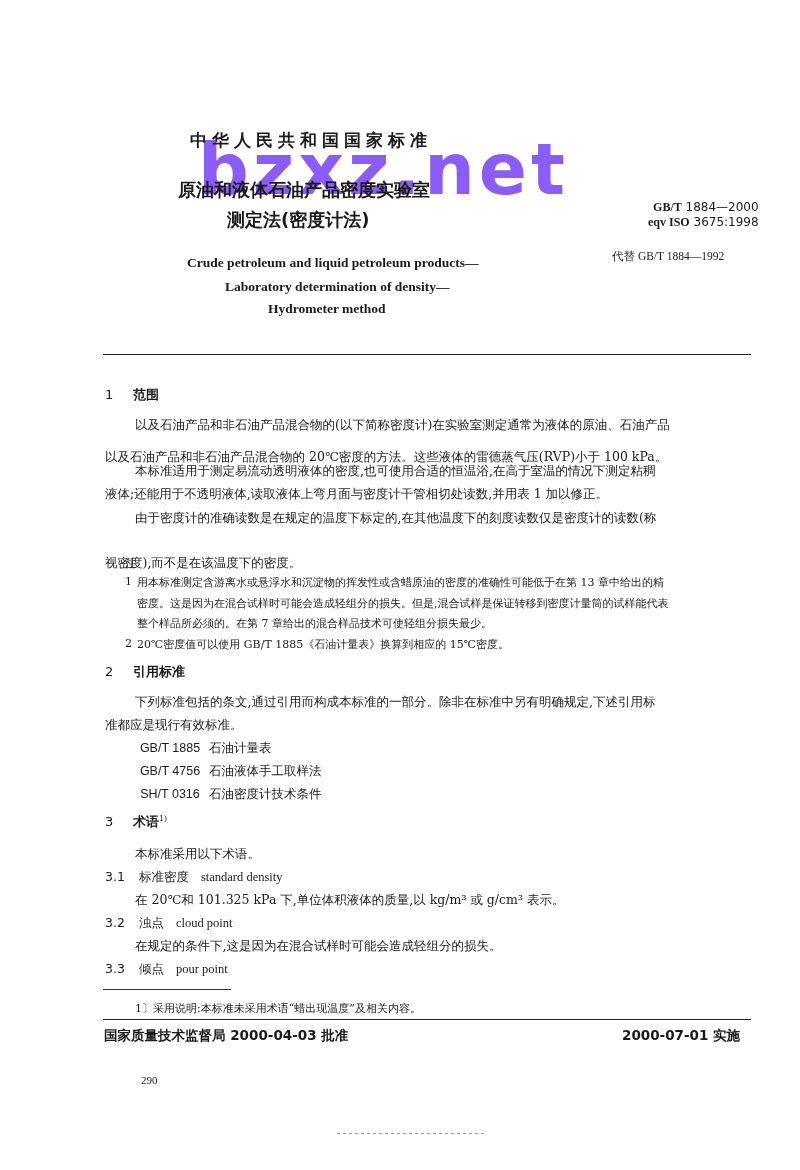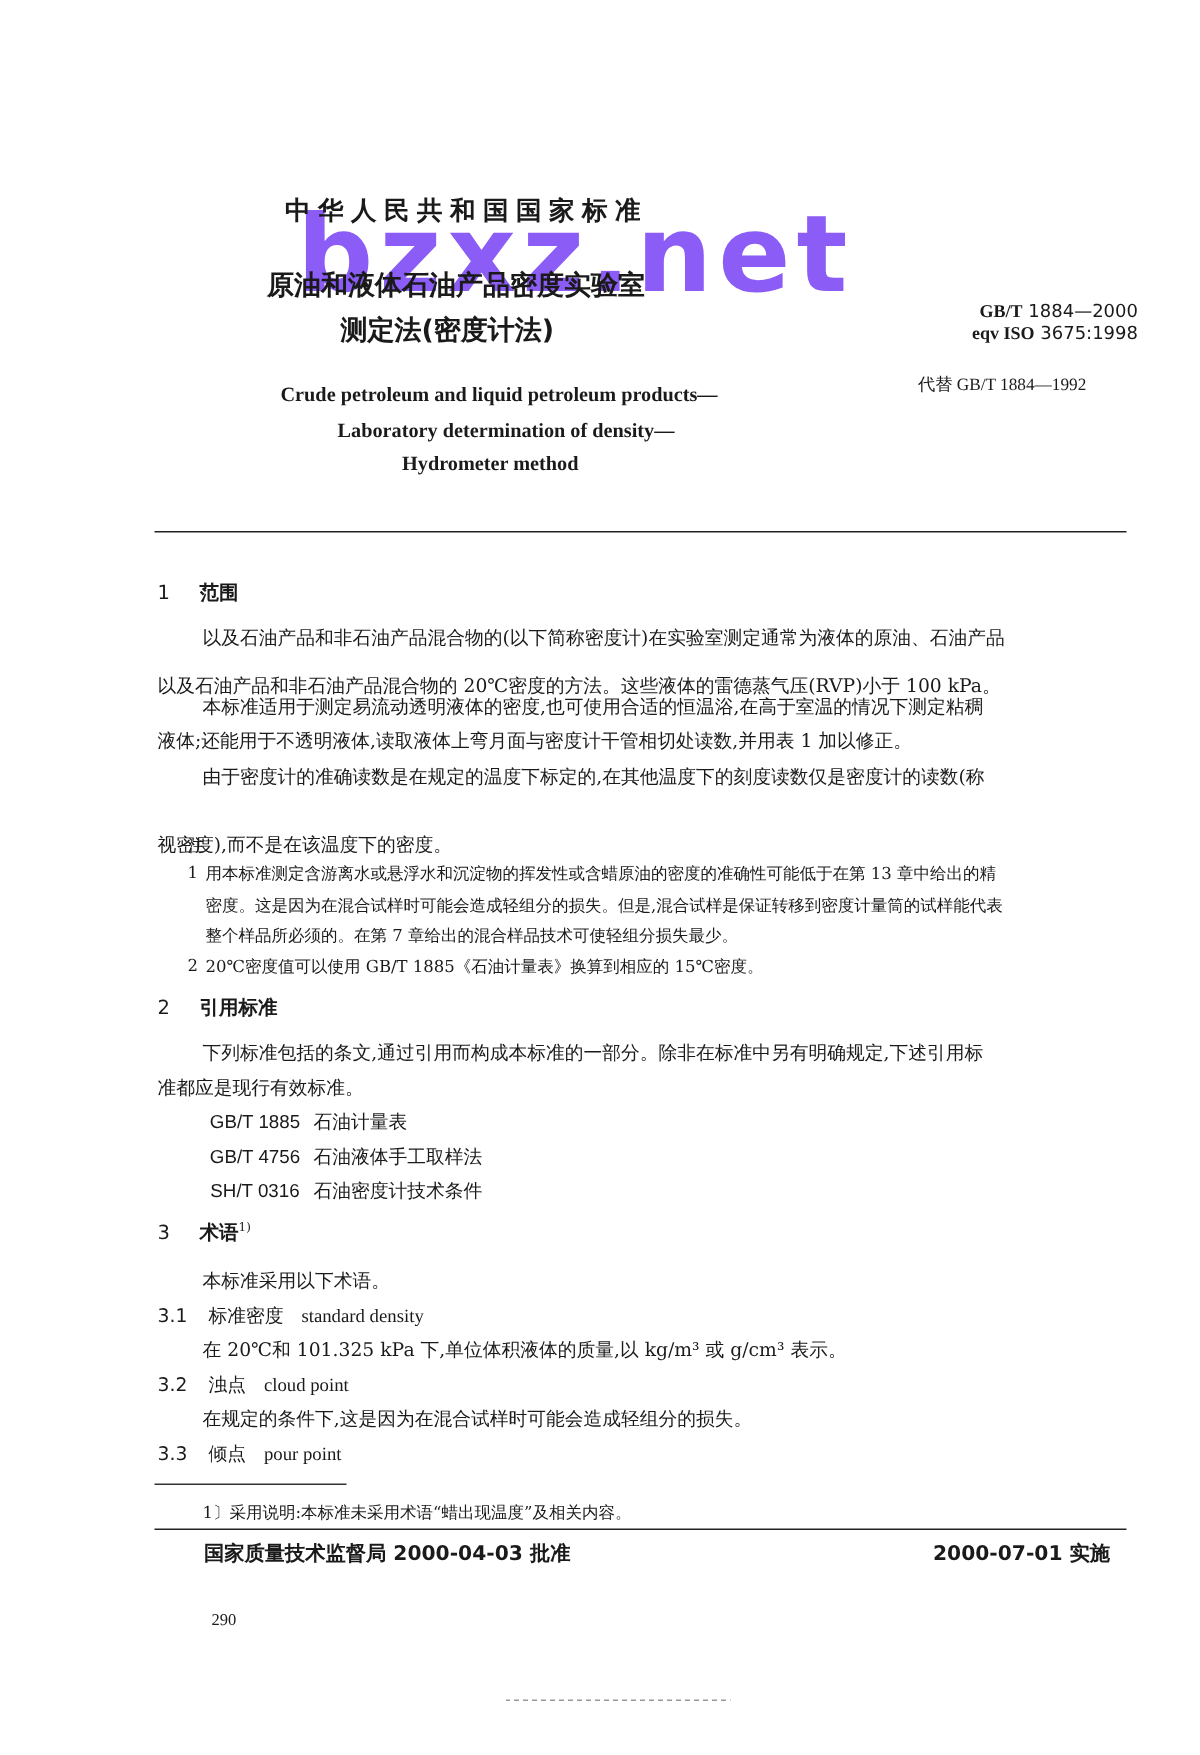--- a/index.html
+++ b/index.html
@@ -23,21 +23,21 @@
   .e2 { left: 225px; top: 279px; }
   .e3 { left: 268px; top: 301px; }
   .rule { position: absolute; left: 103px; width: 648px; height: 1px; background: #222; }
 
   .h { font-size: 13px; font-weight: bold; }
   .h .num { font-family: "DejaVu Sans", sans-serif; font-weight: normal; display: inline-block; width: 28px; }
   .p { font-size: 12.5px; line-height: 22px; }
   .note { font-size: 11px; }
   .refcode { display: inline-block; width: 70px; font-family: Liberation Sans, sans-serif; text-align: center; }
   .termnum { font-family: "DejaVu Sans", sans-serif; display: inline-block; width: 34px; }
-  .footer-left { left: 104px; top: 1027px; font-size: 13.5px; font-weight: bold; margin-left: 32px; }
+  .footer-left { left: 104px; top: 1027px; font-size: 13.5px; font-weight: bold; }
   .footer-right { left: 622px; top: 1027px; font-size: 13.5px; font-weight: bold; }
   .pageno { left: 141px; top: 1074px; font-size: 11px; }
   .short-rule { position: absolute; left: 103px; top: 989px; width: 128px; height: 1px; background: #333; }
   .scanline { position: absolute; left: 337px; top: 1133px; width: 150px; height: 1px;
               background: repeating-linear-gradient(90deg,#999 0 3px,transparent 3px 6px); }
 </style>
 </head>
 <body>
 
 <div class="abs watermark">bzxz.net</div>

